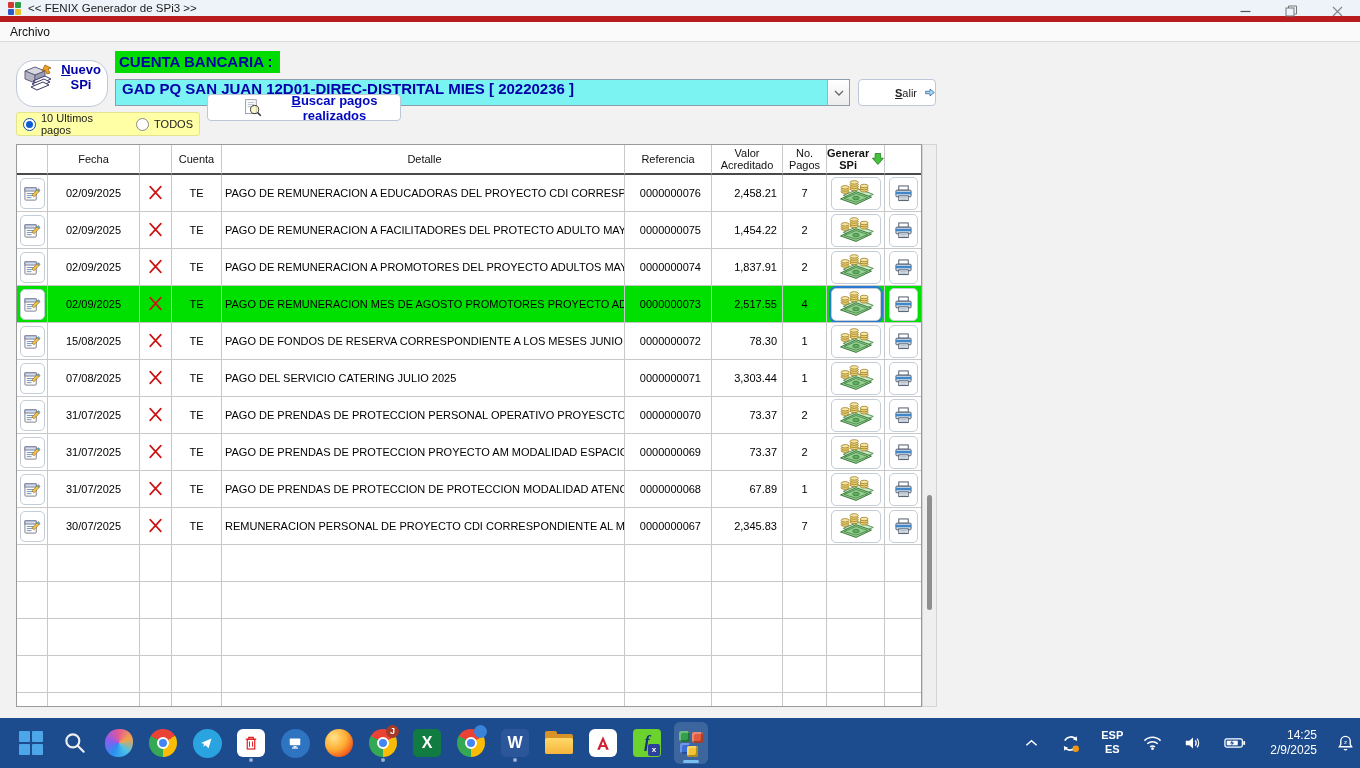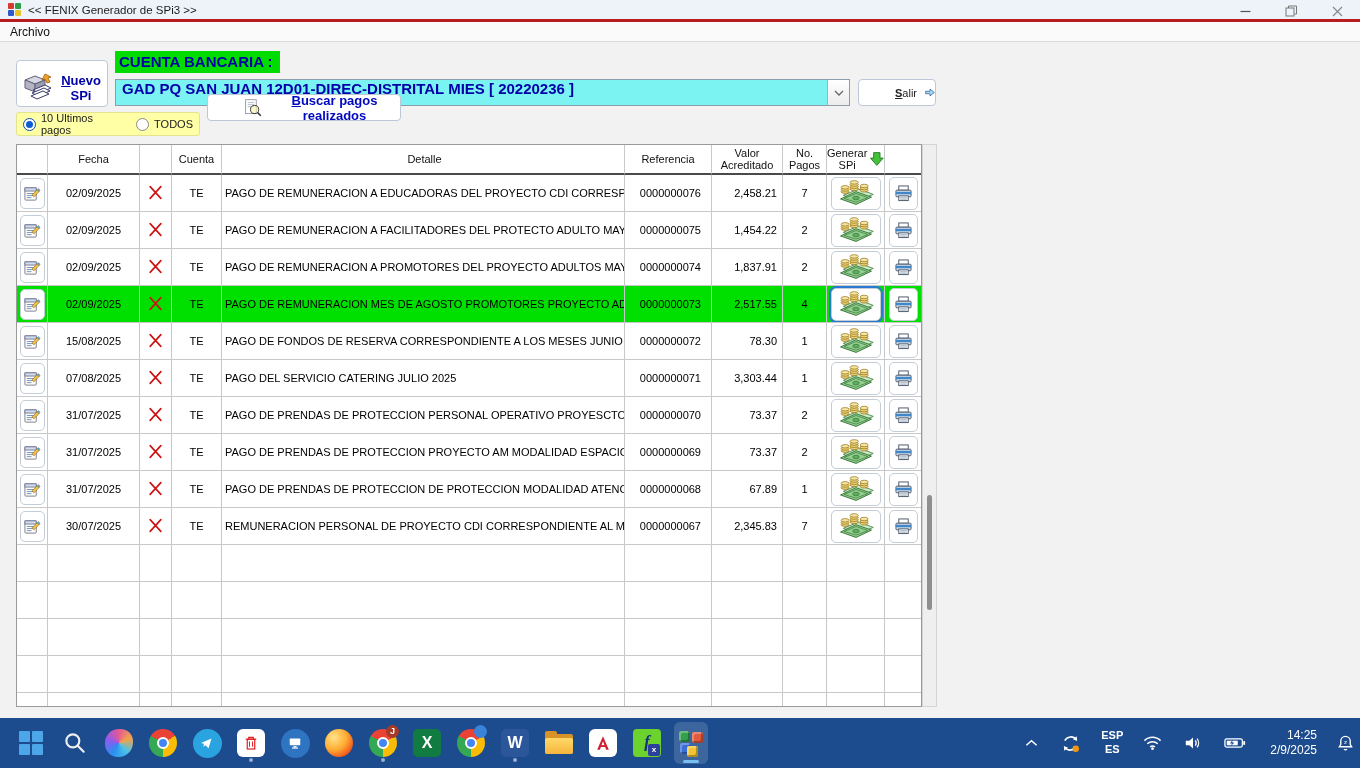--- a/index.html
+++ b/index.html
@@ -1,40 +1,40 @@
 <!DOCTYPE html>
 <html style="--highlight-green: #00dc00; --selected-row-green: #00e000; --combo-cyan: #7cf3f3; --filter-yellow: #ffffa6; --taskbar-blue: #1c4c8e; --accent-navy: #0000a8;"><head>
 <meta charset="utf-8">
 <style>
   *{margin:0;padding:0;box-sizing:border-box;}
   html,body{width:1360px;height:768px;overflow:hidden;font-family:"Liberation Sans",sans-serif;background:#f2f2f2;}
   .ul{text-decoration:underline;}
   .pre{white-space:pre-line;}
 
   
-  .titlebar{position:absolute;left:0;top:0;width:1360px;height:22px;background:#eef3f9;display:flex;align-items:center;gap:7px;padding-left:8px;border-bottom:3px solid #b91c1c;}
+  .titlebar{position:absolute;left:0;top:0;width:1360px;height:22px;background:#eef3f9;display:flex;align-items:center;gap:7px;padding-left:8px;border-bottom:6px solid #b91c1c;}
   .win-appicon{display:grid;grid-template-columns:6px 6px;grid-template-rows:6px 6px;gap:1px;}
   .win-appicon i{border-radius:1px;}
   .win-appicon i:nth-child(1){background:#d23b2e;}
   .win-appicon i:nth-child(2){background:#2e9e46;}
   .win-appicon i:nth-child(3){background:#2e58c8;}
   .win-appicon i:nth-child(4){background:#e8c32a;}
   .win-title{font-size:11.5px;color:#1c1c1c;}
   .win-controls{position:absolute;right:0;top:0;height:22px;display:flex;}
   .win-btn{width:46px;height:22px;display:flex;align-items:center;justify-content:center;color:#5a5a5a;}
 
   
   .menubar{position:absolute;left:0;top:22px;width:1360px;height:20px;background:#fafafa;border-bottom:1px solid #dcdcdc;}
   .menu-item{display:inline-block;padding:0 10px;font-size:12px;line-height:20px;color:#111;}
 
   
   .client{position:absolute;left:0;top:42px;width:1360px;height:676px;background:#f2f2f2;}
 
   .btn{background:#fff;border:1px solid #bcc8d8;border-radius:4px;cursor:default;padding-left:36px;}
-  .btn-nuevo{position:absolute;left:16px;top:18px;width:92px;height:47px;display:flex;align-items:flex-end;gap:4px;padding:2px 4px;}
+  .btn-nuevo{position:absolute;left:16px;top:18px;width:92px;height:47px;display:flex;align-items:flex-start;gap:4px;padding:2px 4px;border-radius:18px;}
   .nuevo-txt{display:flex;flex-direction:column;align-items:center;flex:1;color:var(--accent-navy);font-weight:bold;font-size:13px;line-height:1.15;}
 
   .cuenta-label{position:absolute;left:115px;top:9px;background:var(--highlight-green);color:var(--accent-navy);font-size:15px;font-weight:bold;padding:2px 7px 3px 4px;}
   .combo{position:absolute;left:115px;top:37px;width:735px;height:27px;background:var(--combo-cyan);border:1px solid #8d9dab;display:flex;}
   .combo-value{flex:1;padding-left:6px;color:var(--accent-navy);font-size:15px;font-weight:bold;white-space:nowrap;overflow:hidden;}
   .combo-arrow{width:22px;height:100%;border-left:1px solid #a8b0b8;background:linear-gradient(#ffffff,#ececec);display:flex;align-items:center;justify-content:center;}
 
   .btn-salir{position:absolute;left:858px;top:37px;width:78px;height:27px;display:flex;align-items:center;justify-content:center;gap:8px;font-size:11px;color:#222;}
 
   .filter-bar{position:absolute;left:16px;top:70px;width:184px;height:24px;background:var(--filter-yellow);border:1px solid #e3e390;border-radius:3px;display:flex;align-items:center;gap:5px;padding:0 6px;font-size:11px;color:#1a1a1a;}
@@ -42,21 +42,21 @@
   .radio.sel{border:1px solid #0f4fa8;}
   .radio.sel::after{content:'';display:block;width:7px;height:7px;margin:2px;border-radius:50%;background:#0f5bd0;}
   .radio-label{margin-right:8px;}
 
   .btn-buscar{position:absolute;left:207px;top:52px;width:194px;height:27px;display:flex;align-items:center;justify-content:center;gap:7px;font-size:13px;font-weight:bold;color:#0008c0;}
 
   
   .grid-wrap{position:absolute;left:16px;top:102px;width:906px;height:563px;border:1px solid #9a9a9a;background:#fff;overflow:hidden;}
   table.grid{border-collapse:separate;border-spacing:0;table-layout:fixed;width:905px;}
   .grid th{background:#fff;font-size:11px;font-weight:normal;color:#111;text-align:center;vertical-align:middle;height:30px;border-right:1px solid #c8c8c8;border-bottom:2px solid #4a4a4a;}
-  .grid th.bold, .gen-h span{font-weight:normal;}
+  .grid th.bold, .gen-h span{font-weight:bold;}
   .grid td{height:37px;border-right:1px solid #c8c8c8;border-bottom:1px solid #c8c8c8;font-size:11px;color:#000;vertical-align:middle;background:#fff;overflow:hidden;}
   .gen-h{display:flex;align-items:center;justify-content:center;gap:3px;}
   .c-fecha,.c-cuenta,.c-pagos{text-align:center;}
   .c-detalle{white-space:nowrap;padding-left:3px;}
   .c-ref{text-align:right;padding-right:10px;}
   .c-valor{text-align:right;padding-right:5px;}
   .c-edit,.c-del,.c-generar,.c-print{text-align:center;}
   .cell-btn{background:#fff;border:1px solid #c4ccd6;border-radius:5px;display:inline-flex;align-items:center;justify-content:center;vertical-align:middle;}
   .edit-btn{width:25px;height:31px;}
   .money-btn{width:50px;height:33px;}

